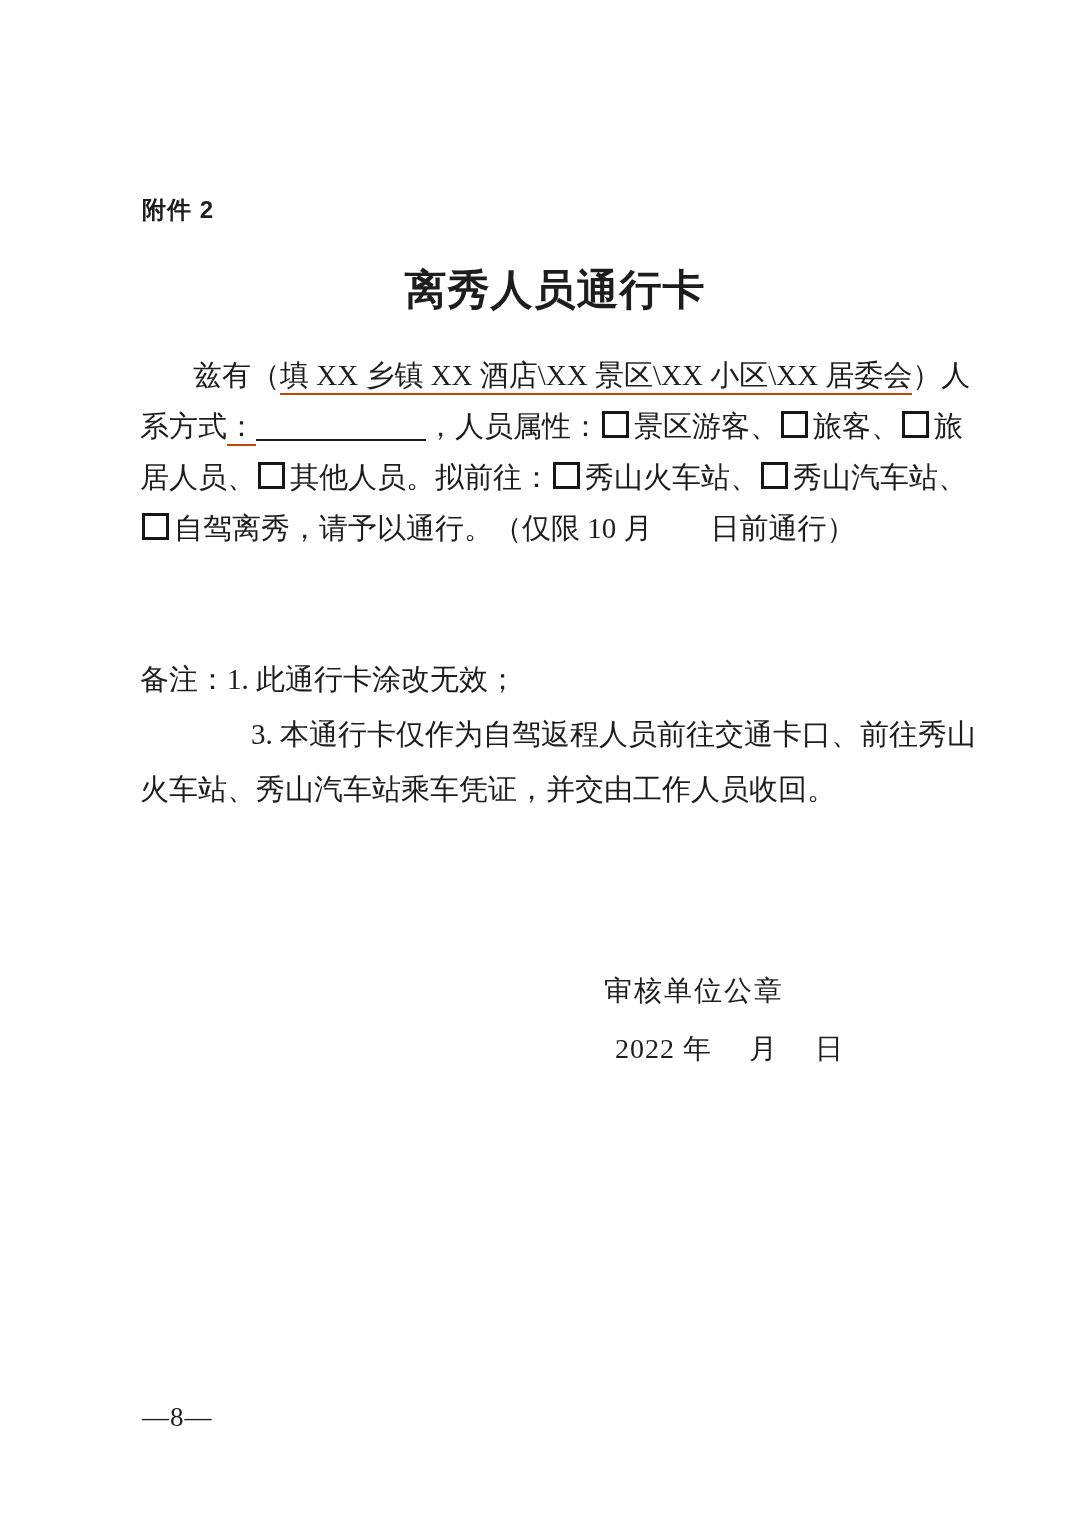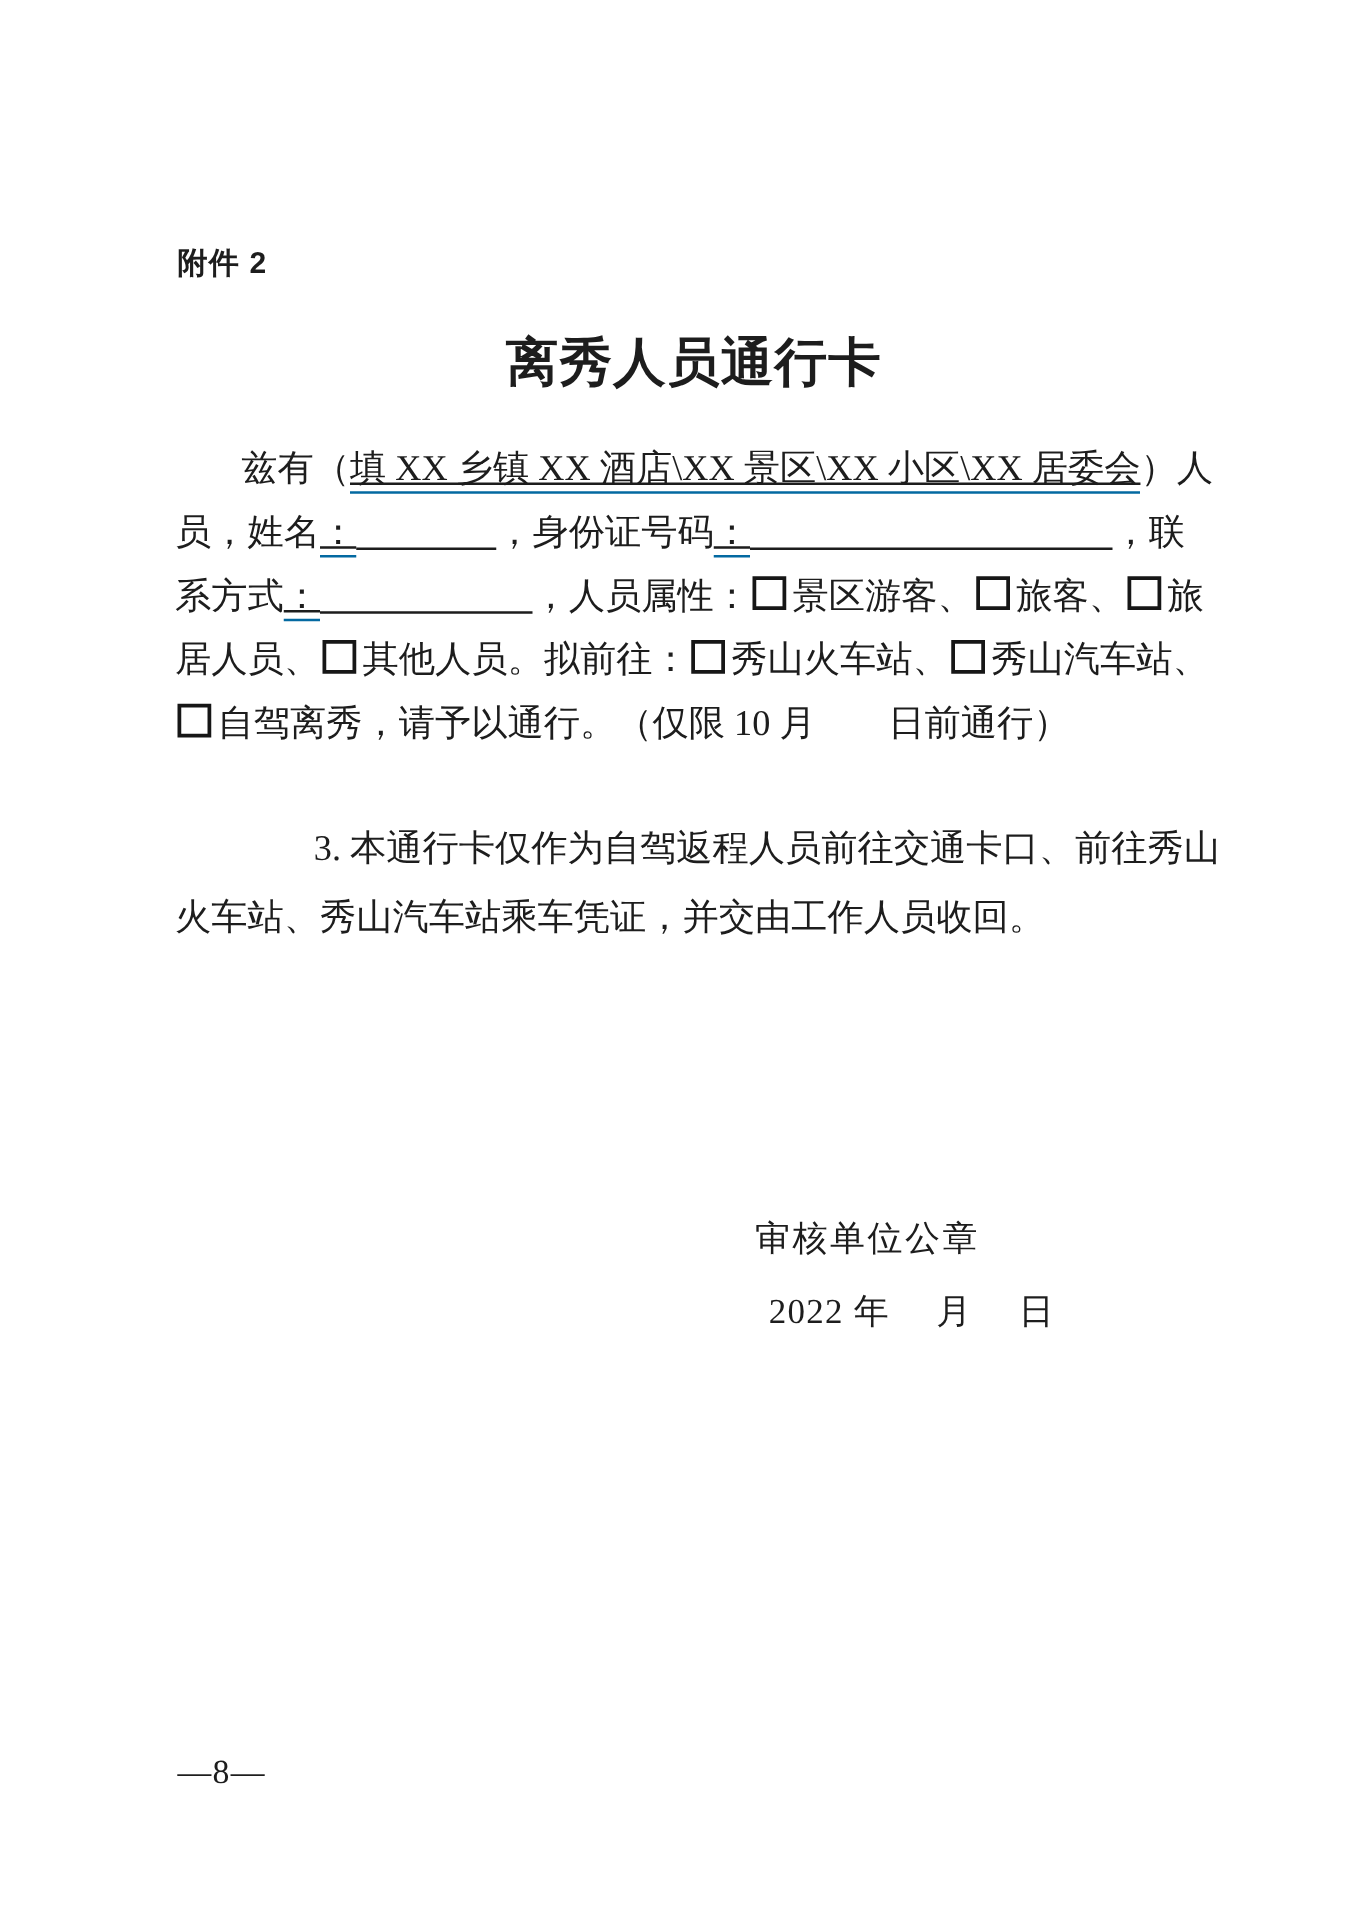--- a/index.html
+++ b/index.html
@@ -16,21 +16,21 @@
     position:absolute;left:0;right:0;top:240px;text-align:center;
     padding-left:30px;
     font-family:"Liberation Sans", sans-serif;
     font-size:42px;font-weight:bold;letter-spacing:1px;margin-top:22px;
   }
   .body-block{
     position:absolute;left:140px;top:350px;width:830px;
     font-size:29px;line-height:51px;
   }
   .body-line{white-space:nowrap;}
-  .u{border-bottom:2px solid #0369a1;padding-bottom:2px;text-decoration:underline;}
+  .u{border-bottom:2px solid #c2410c;padding-bottom:2px;}
   .blank{
     display:inline-block;height:0;border-bottom:2px solid #1d1d1d;
     vertical-align:-5px;
   }
   .checkbox{
     display:inline-block;width:21px;height:21px;
     border:3px solid #161616;vertical-align:-2px;
     margin:0 5px 0 2px;background:#ffffff;
   }
   .notes-block{
@@ -55,27 +55,27 @@
 <body>
 
 <div class="page">
 
   <div class="attachment">附件 2</div>
 
   <div class="title">离秀人员通行卡</div>
 
   <div class="body-block">
       <div class="body-line" style="padding-left: 53px;"><span class="">兹有（</span><span class="u">填 XX 乡镇 XX 酒店\XX 景区\XX 小区\XX 居委会</span><span class="">）人</span></div>
-      <div class="body-line"><span class="">员，姓名</span><span class="u">：</span><span class="blank" style="width: 112px;"></span><span class="">，身份证号码</span><span class="u">：</span><span class="blank" style="width: 290px;"></span><span class="">，联</span></div>
       <div class="body-line"><span class="">系方式</span><span class="u">：</span><span class="blank" style="width: 170px;"></span><span class="">，人员属性：</span><span class="checkbox"></span><span class="">景区游客、</span><span class="checkbox"></span><span class="">旅客、</span><span class="checkbox"></span><span class="">旅</span></div>
       <div class="body-line"><span class="">居人员、</span><span class="checkbox"></span><span class="">其他人员。拟前往：</span><span class="checkbox"></span><span class="">秀山火车站、</span><span class="checkbox"></span><span class="">秀山汽车站、</span></div>
       <div class="body-line"><span class="checkbox"></span><span class="">自驾离秀，请予以通行。（仅限 10 月　　日前通行）</span></div>
     </div>
 
   <div class="notes-block">
+      <div class="note-line">备注：1. 此通行卡涂改无效；</div>
       <div class="note-line" style="padding-left: 111px;">3. 本通行卡仅作为自驾返程人员前往交通卡口、前往秀山</div>
       <div class="note-line">火车站、秀山汽车站乘车凭证，并交由工作人员收回。</div>
     </div>
 
   <div class="stamp">审核单位公章</div>
 
   <div class="dateline">2022 年　 月　 日</div>
 
   <div class="pagenum">—8—</div>
 

